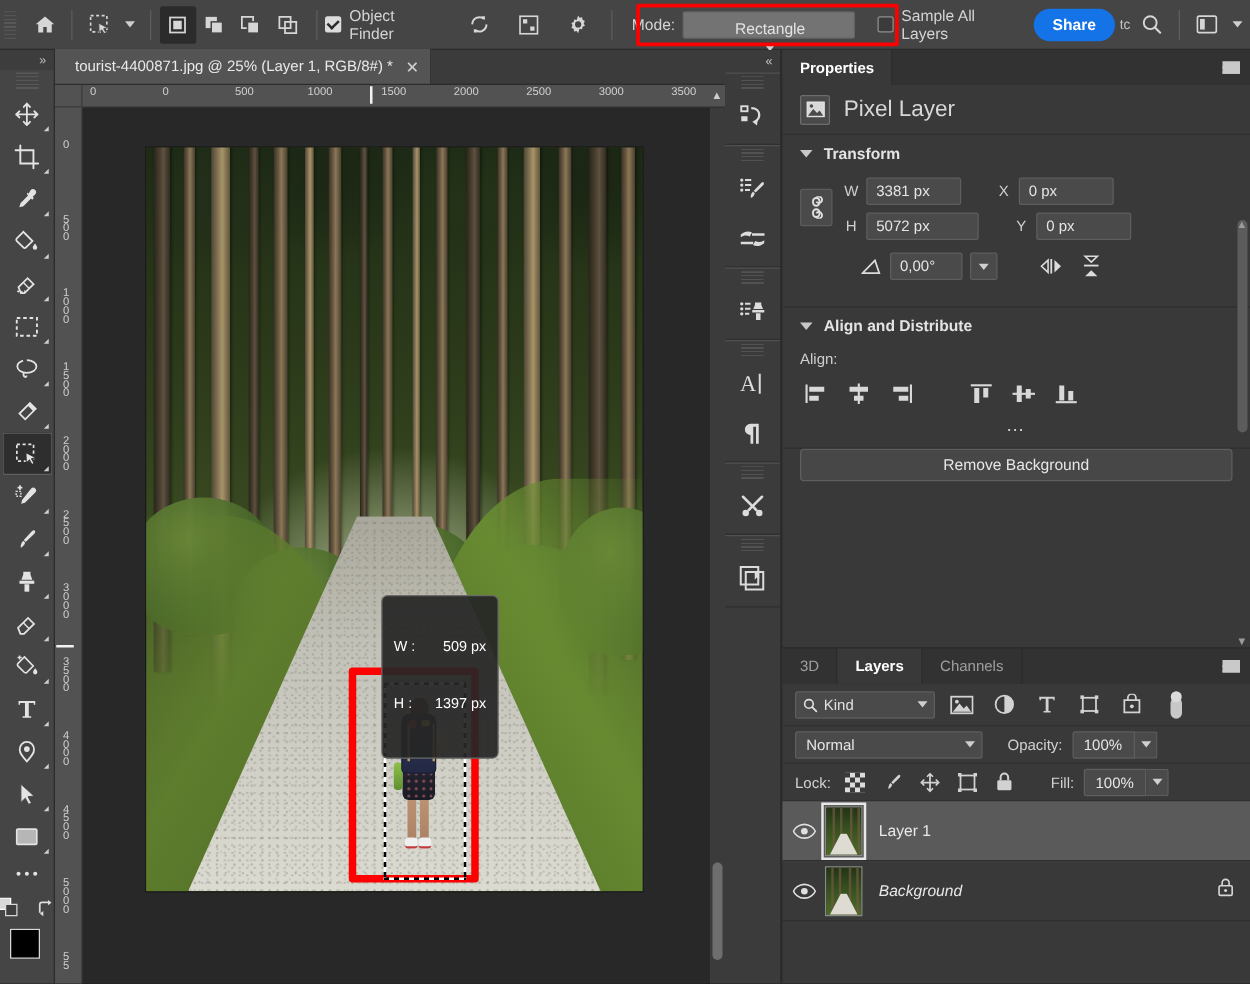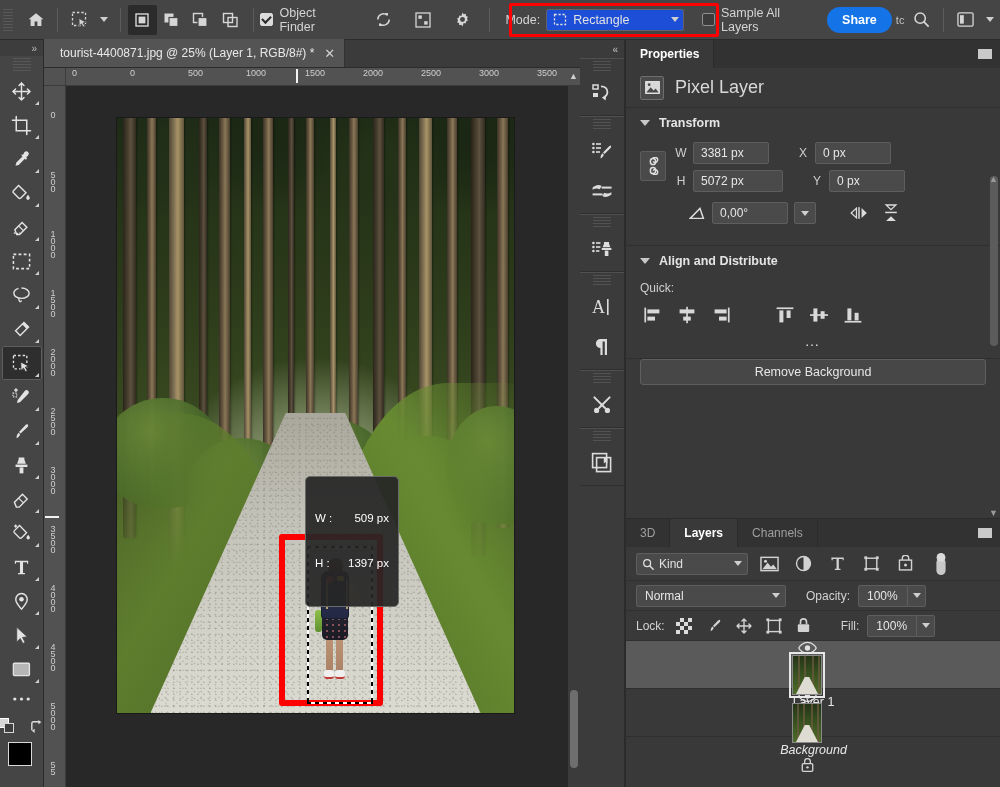--- a/index.html
+++ b/index.html
@@ -44,23 +44,23 @@
   .cbox.checked { background: #dcdcdc; border-color: #dcdcdc; }
   .cbox.checked::after {
     content: ""; width: 7px; height: 4px; border-left: 2px solid #2b2b2b;
     border-bottom: 2px solid #2b2b2b; transform: rotate(-45deg) translate(1px,-1px);
   }
   #mode-highlight {
     position: absolute; left: 509px; top: 3px; width: 210px; height: 34px;
     border: 3px solid #fd0000; border-radius: 2px; pointer-events: none; z-index: 30;
   }
   .select-ctl {
-    height: 22px; background: #1d4ed8; border: 1px solid #636363; border-radius: 2px;
+    height: 22px; background: #737373; border: 1px solid #636363; border-radius: 2px;
     display: flex; align-items: center; padding: 0 4px 0 6px; gap: 6px;
-    color: #e2e2e2; font-size: 12.5px;
+    color: #e2e2e2; font-size: 12.5px; flex-direction: column;
   }
   .caret { width: 0; height: 0; border-left: 4px solid transparent; border-right: 4px solid transparent;
            border-top: 5px solid #cfcfcf; }
   #share-btn {
     background: #1473e6; color: #fff; font-size: 12.5px; font-weight: bold;
     height: 26px; padding: 0 15px; border-radius: 13px; display: flex;
     align-items: center; justify-content: center;
   }
 
   
@@ -353,21 +353,20 @@
     height: 22px; background: #4a4a4a; border: 1px solid #5e5e5e; border-radius: 2px 0 0 2px;
     color: #e6e6e6; font-size: 12px; display: flex; align-items: center; padding: 0 8px;
   }
   .val-caret {
     height: 22px; width: 18px; background: #4a4a4a; border: 1px solid #5e5e5e; border-left: none;
     border-radius: 0 2px 2px 0; display: flex; align-items: center; justify-content: center;
   }
   .layer-row {
     height: 48px; display: flex; align-items: center; border-bottom: 1px solid #2f2f2f;
     padding-right: 12px;
-    flex-direction: column;
   }
   .layer-row.selected { background: #5a5a5a; }
   .eye { width: 34px; display: flex; align-items: center; justify-content: center; color: #e0e0e0; }
   .layer-thumb {
     width: 30px; height: 40px; border: 1px solid #8a8a8a; overflow: hidden; position: relative; flex: none;
     background: #2a3a1d;
   }
   .layer-row.selected .layer-thumb { outline: 2px solid #e8e8e8; outline-offset: 1px; }
   .lt-scene { position: absolute; inset: 0;
     background: linear-gradient(to bottom, #243318 0%, #37501f 45%, #4e6b28 100%); }
@@ -896,21 +895,21 @@
         </div>
       </div>
     </div>
 
     <div style="display:flex; align-items:center; gap:6px; padding:9px 14px 0 62px">
       <span class="icon-btn" style="width:18px">
         <svg width="16" height="13" viewBox="0 0 16 13">
             <path d="M14.4 11.4H1.2L11 1.4z" fill="none" stroke="currentColor" stroke-width="1.4"></path>
           </svg>
       </span>
-      <span class="nfield" style="width:76px">0,00°</span>
+      <span class="nfield" style="width:58px">0,00°</span>
       <span class="nfield" style="width:22px; justify-content:center; padding:0">
         <span class="caret"></span>
       </span>
       <span class="icon-btn" style="margin-left:24px">
         <svg width="20" height="16" viewBox="0 0 22 16">
           <path d="M8.2 2.6v10.8L2.4 8z" fill="none" stroke="currentColor" stroke-width="1.4"></path>
           <rect x="10.2" y="1.6" width="1.6" height="12.8" fill="currentColor"></rect>
           <path d="M13.8 2.6v10.8L19.6 8z" fill="currentColor"></path>
         </svg>
       </span>
@@ -924,21 +923,21 @@
     </div>
 
     <div class="sec-div" style="margin-top:20px"></div>
 
     <div class="section-head">
       <span class="twisty"></span>
       <span>Align and Distribute</span>
     </div>
 
     <div style="padding:2px 14px 6px">
-      <span class="field-lbl">Quick:</span>
+      <span class="field-lbl">Align:</span>
     </div>
 
     <div class="align-row">
       <span class="align-btn">
         <svg width="20" height="18" viewBox="0 0 20 18">
             <rect x="1.4" y="1.6" width="1.7" height="14.8" fill="currentColor"></rect>
             <rect x="4.4" y="3.4" width="12" height="4" fill="currentColor"></rect>
             <rect x="4.4" y="10.6" width="7.6" height="4" fill="currentColor"></rect>
           </svg>
       </span>

